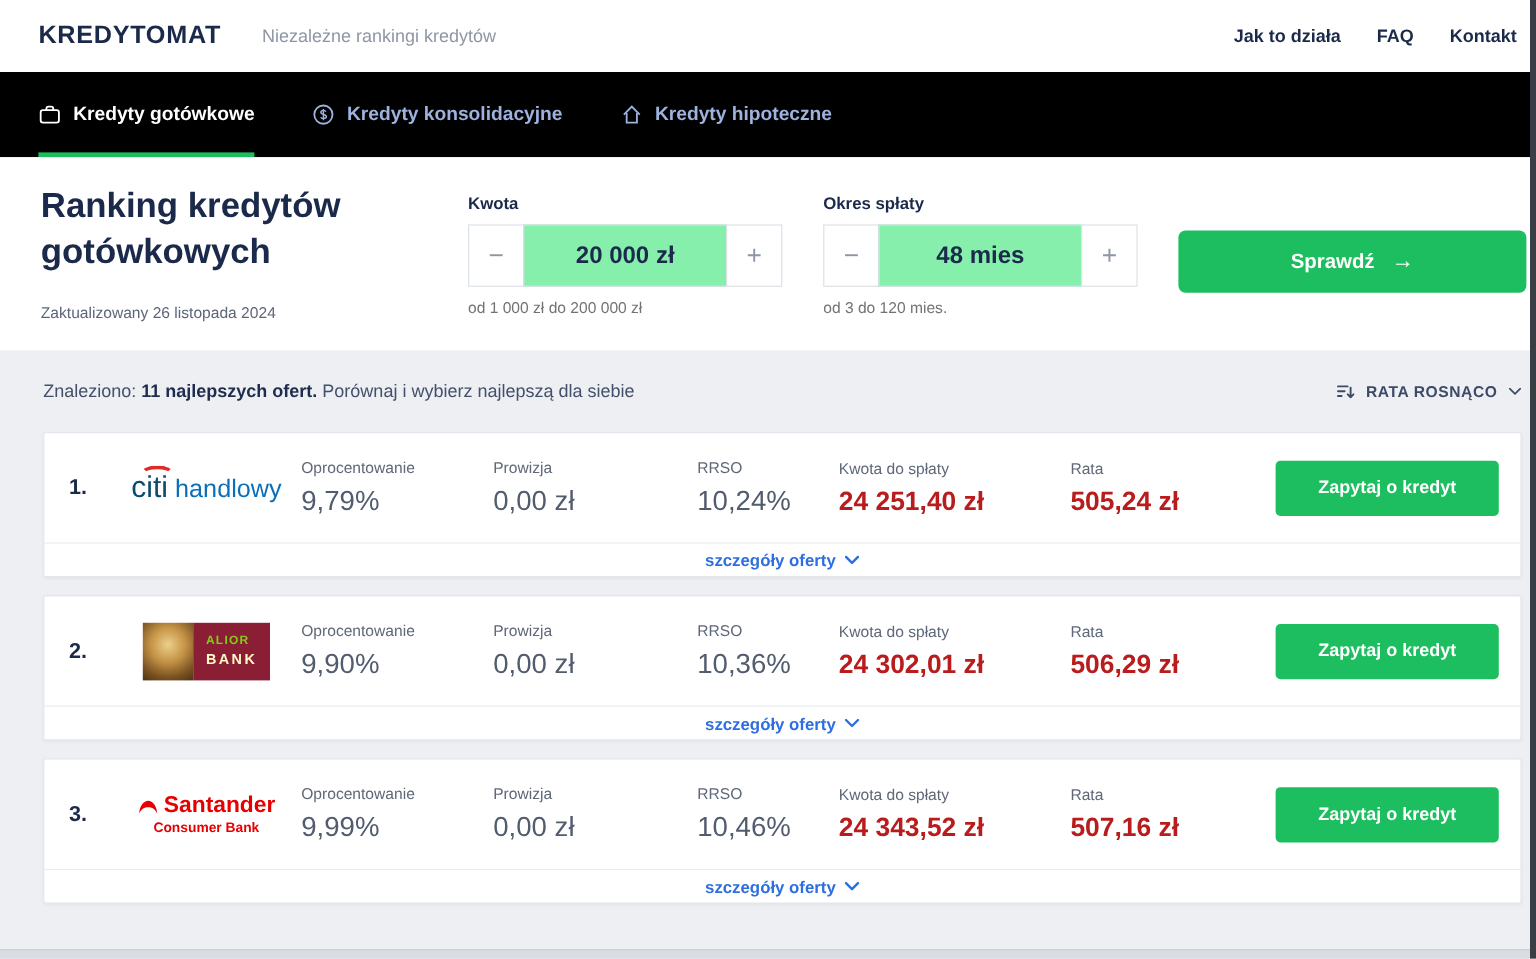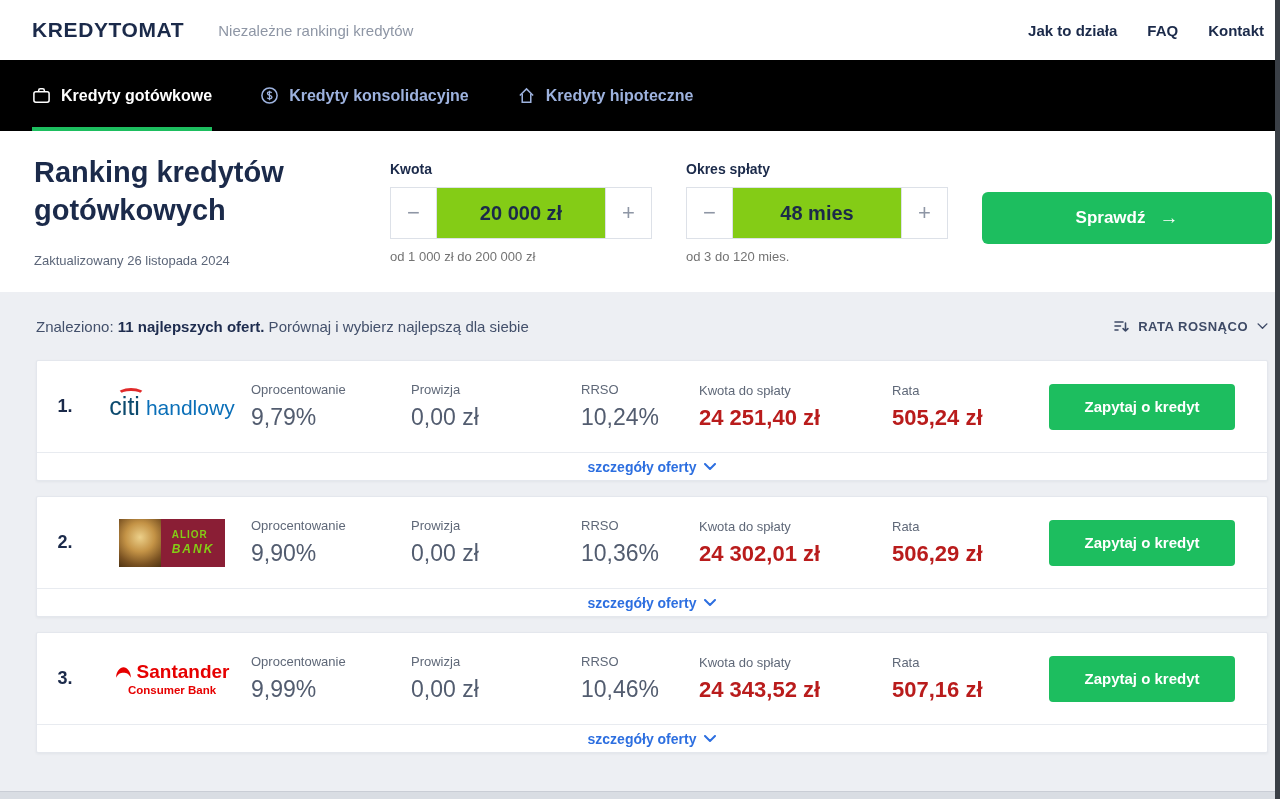--- a/index.html
+++ b/index.html
@@ -31,21 +31,21 @@
   .filterbar { height:161px; background:#fff; position:relative; }
   .page-title { position:absolute; left:34px; top:22px; font-size:29px; line-height:38px; font-weight:700; color:#1b2a4a; }
   .updated { position:absolute; left:34px; top:122px; font-size:13px; color:#5c6679; }
   .fgroup { position:absolute; top:30px; }
   .fgroup.amount { left:390px; }
   .fgroup.period { left:686px; }
   .flabel { font-size:14px; font-weight:700; color:#1b2a4a; margin-bottom:10px; }
   .stepper { display:flex; }
   .step-btn { width:47px; height:52px; border:1px solid #dde1e8; background:#fff; font-size:22px; color:#8e96a5;
               display:flex; align-items:center; justify-content:center; cursor:pointer; }
-  .step-value { width:170px; height:52px; border:1px solid #dde1e8; margin:0 -1px; background:#84cc16;
+  .step-value { width:170px; height:52px; border:1px solid #dde1e8; margin:0 -1px; background:#86efac;
                 display:flex; align-items:center; justify-content:center; font-size:20px; font-weight:700; color:#1b2a4a; }
   .fhint { margin-top:10px; font-size:13px; color:#737373; }
   .check-btn { position:absolute; left:982px; top:61px; width:290px; height:52px; background:#1dbe5f; border:none;
                border-radius:6px; color:#fff; font-size:17px; font-weight:700; display:flex; align-items:center;
                justify-content:center; gap:14px; cursor:pointer; }
   .check-arrow { font-size:19px; font-weight:400; }
 
   
   .results-head { height:68px; display:flex; align-items:center; padding:0 12px 0 36px; }
   .found-text { font-size:15px; color:#43506b; }
@@ -59,39 +59,39 @@
   .card { background:#fff; border:1px solid #e4e7ed; border-radius:2px; box-shadow:0 1px 3px rgba(20,30,60,.05); }
   .card-main { display:flex; align-items:center; height:91px; }
   .rank { width:56px; text-align:center; font-size:18px; font-weight:700; color:#1b2a4a; }
   .logo-cell { width:158px; display:flex; align-items:center; justify-content:center; }
   .ocol { display:flex; flex-direction:column; gap:7px; }
   .olabel { font-size:13px; color:#5f6878; }
   .oval { font-size:23px; color:#525c6f; }
   .oval.strong { font-size:22px; font-weight:800; color:#b91c1c; }
   .c-rate { width:160px; } .c-comm { width:170px; } .c-rrso { width:118px; }
   .c-total { width:193px; } .c-rata { width:150px; }
-  .cta-cell { margin-left:auto; padding-right:32px; }
+  .cta-cell { margin-left:auto; padding-right:18px; }
   .cta-btn { width:186px; height:46px; background:#1dbe5f; border:none; border-radius:4px; color:#fff;
              font-size:15px; font-weight:700; cursor:pointer; }
   .card-details { border-top:1px solid #e8ebf0; height:28px; display:flex; align-items:center; justify-content:center; }
   .details-link { display:flex; align-items:center; gap:8px; color:#2d6fe0; font-size:14px; font-weight:600; cursor:pointer; }
   .details-link svg { stroke:#2d6fe0; fill:none; stroke-width:2; stroke-linecap:round; stroke-linejoin:round; }
 
   
   .logo-citi { position:relative; display:flex; align-items:baseline; gap:6px; }
   .citi-main { font-size:25px; color:#0c4a6e; font-weight:500; }
   .citi-arc { position:absolute; left:8px; top:-4px; width:28px; height:13px; border:3px solid transparent;
               border-top-color:#e02a2a; border-radius:50%; }
   .citi-sub { font-size:21px; color:#0a6fb8; font-weight:400; }
 
   .logo-alior { display:flex; height:48px; }
   .alior-art { width:42px; background:radial-gradient(circle at 50% 38%, #ecd08a 0%, #c49346 40%, #7a5222 75%, #4e3313 100%); }
   .alior-text { background:#8a1e35; padding:7px 11px; display:flex; flex-direction:column; justify-content:center; gap:2px; }
   .alior-main { color:#84cc16; font-weight:700; font-size:10px; letter-spacing:1px; }
-  .alior-sub { color:#84cc16; font-weight:700; font-size:12px; letter-spacing:2px;font-style:italic; }
+  .alior-sub { color:#fef9c3; font-weight:700; font-size:12px; letter-spacing:2px; }
 
   .logo-sant { display:flex; flex-direction:column; align-items:center; gap:1px; }
   .sant-top { display:flex; align-items:center; gap:5px; }
   .sant-main { color:#e60000; font-size:19px; font-weight:700; }
   .sant-sub { color:#e60000; font-size:11.5px; font-weight:700; }
 
   
   .bottom-strip { position:absolute; left:0; bottom:0; width:100%; height:8px; background:#d9dde3; border-top:1px solid #c9cdd5; }
   .scrollbar { position:absolute; right:0; top:0; width:5px; height:100%; background:#3a3f46; }
 </style>

